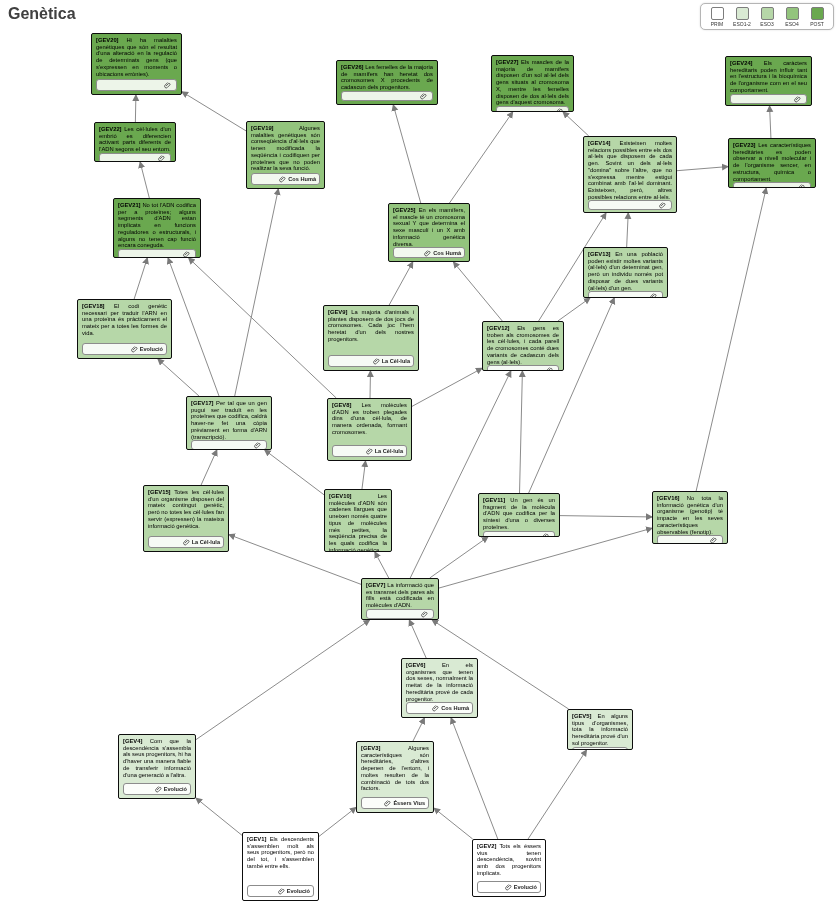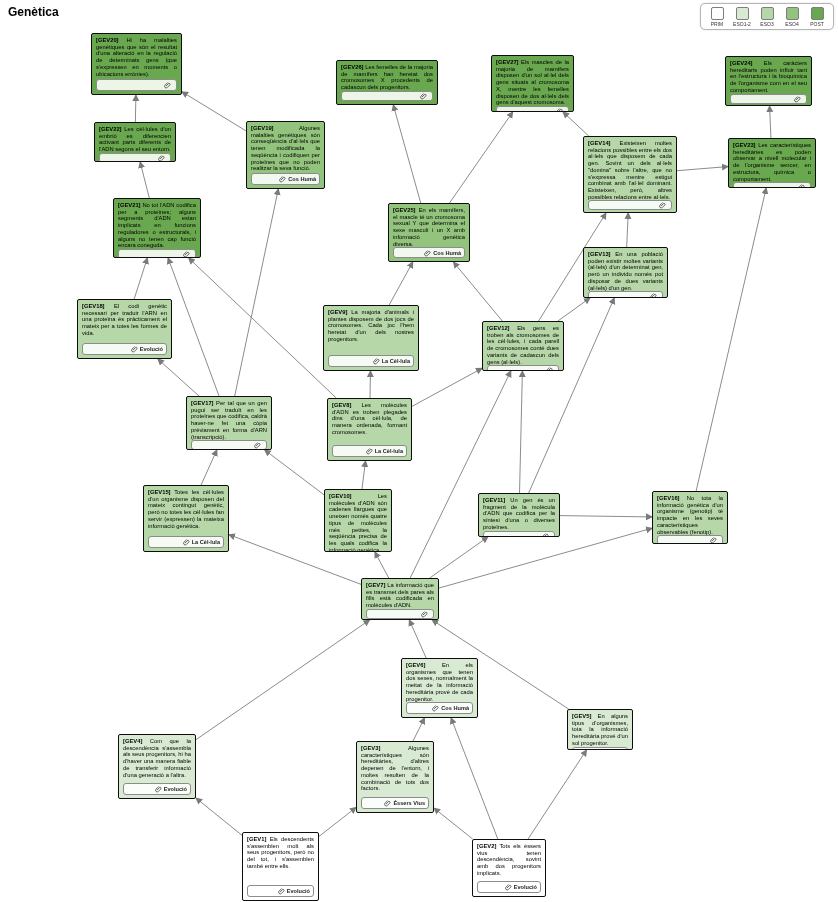--- a/index.html
+++ b/index.html
@@ -1,21 +1,21 @@
 <!DOCTYPE html>
 <html><head>
 <meta charset="utf-8">
 <style>
   html,body{margin:0;padding:0;background:#ffffff;}
   body{font-family:"Liberation Sans", sans-serif; width:838px; height:902px; position:relative; overflow:hidden;}
   #map{position:absolute; inset:0; width:838px; height:902px;}
   #edges{position:absolute; left:0; top:0; z-index:1;}
   #nodes-layer{position:absolute; left:0; top:0; width:838px; height:902px; z-index:2;}
 
-  #page-title{position:absolute; left:8px; top:5px; font-size:12px; font-weight:bold; color:#000000; z-index:3;}
+  #page-title{position:absolute; left:8px; top:5px; font-size:16px; font-weight:bold; color:#404040; z-index:3;}
 
   #legend{position:absolute; right:4px; top:3px; display:flex; gap:5px; padding:3px 6px 2px 6px;
           background:#fff; border:1px solid #b5b5b5; border-radius:5px; box-shadow:0 0 2px rgba(0,0,0,.15); z-index:3;}
   .legend-item{display:flex; flex-direction:column; align-items:center; width:20px;}
   .legend-swatch{width:11px; height:11px; border:1px solid #7d7d7d; border-radius:2px; margin-bottom:1px;}
   .legend-label{font-size:5px; color:#333; white-space:nowrap;}
 
   .node{position:absolute; box-sizing:border-box; border:1.4px solid #0d0d0d; border-radius:2px;
         padding:3px 4px; display:flex; flex-direction:column; overflow:hidden; cursor:default;}
   .node-text{font-size:5.8px; line-height:1.16; color:#000; text-align:justify; text-justify:inter-word;}

